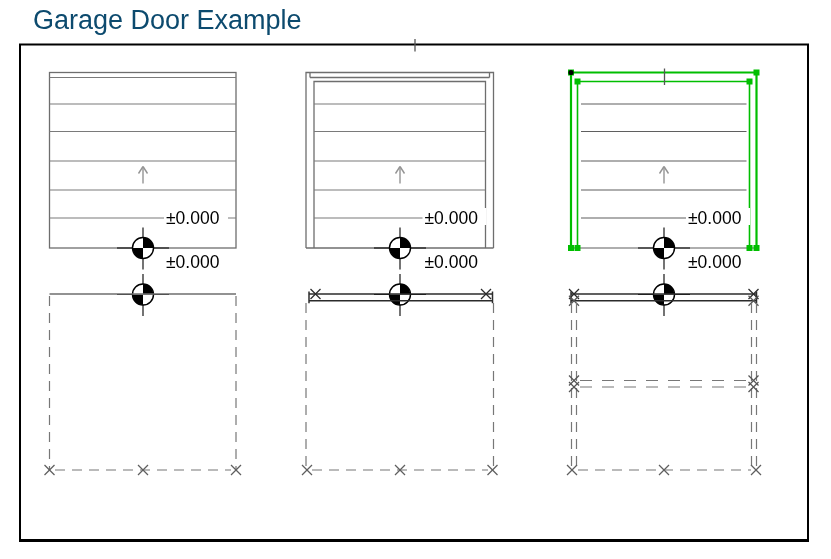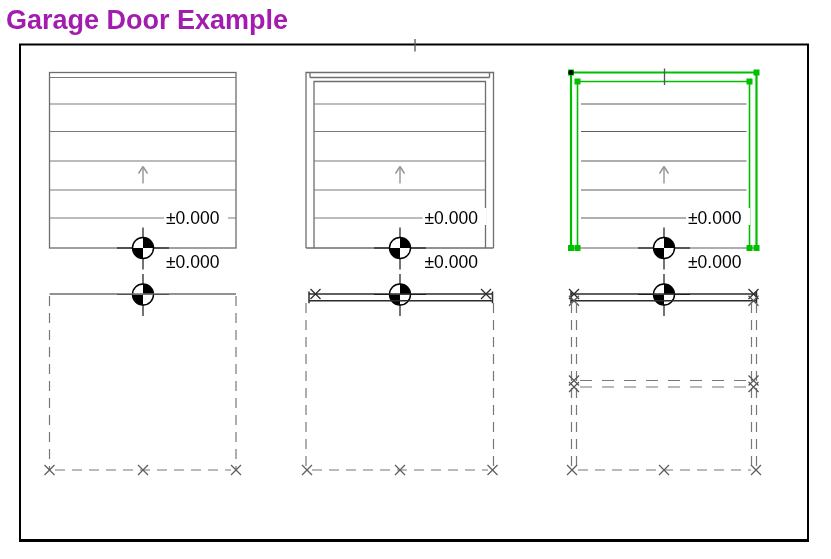--- a/index.html
+++ b/index.html
@@ -1,18 +1,18 @@
 <!DOCTYPE html>
 <html><head>
 <meta charset="utf-8">
 <style>
   html,body{margin:0;padding:0;background:#fff;}
   #stage{position:relative;width:831px;height:559px;background:#fff;overflow:hidden;
          font-family:"Liberation Sans",sans-serif;}
-  .title{position:absolute;left:6px;top:5px;font-size:27px;font-weight:bold;color:#a21caf;
+  .title{position:absolute;left:33px;top:5px;font-size:27px;font-weight:normal;color:#0c4a6e;
          letter-spacing:0;white-space:nowrap;}
   svg{position:absolute;left:0;top:0;}
   .border-box{fill:none;stroke:#000;}
   .ln-g{stroke:#6e6e6e;stroke-width:1.3;fill:none;}
   .ln-p{stroke:#7a7a7a;stroke-width:1.1;fill:none;}
   .ln-pd{stroke:#5f5f5f;stroke-width:1.2;fill:none;}
   .dash{stroke:#777;stroke-width:1.2;fill:none;stroke-dasharray:10 7;}
   .dashw{stroke:#777;stroke-width:1.2;fill:none;stroke-dasharray:12 10;}
   .thr{stroke:#2b2b2b;stroke-width:1.5;fill:none;}
   .lvl-line{stroke:#000;stroke-width:1.1;}

